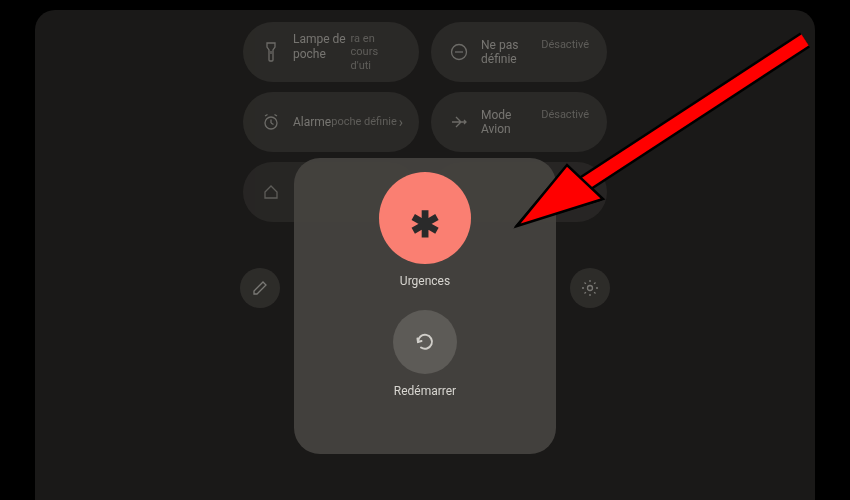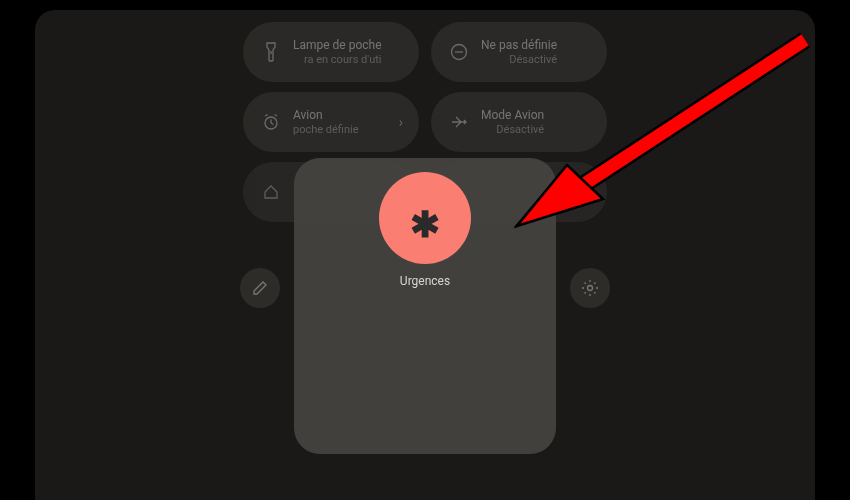--- a/index.html
+++ b/index.html
@@ -42,23 +42,23 @@
       display: flex;
       align-items: center;
       padding: 0 18px;
       gap: 12px;
       color: rgba(180,178,172,0.9);
       font-size: 12px;
       position: relative;
       opacity: 0.55;
     }
     .tile .icon { width: 20px; flex-shrink: 0; display:flex; align-items:center; justify-content:center; }
-    .tile .txt { display:flex; flex-direction:column; line-height:1.2; }
+    .tile .txt { display:flex; flex-direction:row; line-height:1.2; }
     .tile .title { font-size: 12px; color: rgba(200,198,192,0.95); }
-    .tile .sub { font-size: 11px; color: rgba(160,158,152,0.9); text-align: right; }
+    .tile .sub { font-size: 11px; color: rgba(160,158,152,0.9); }
     .tile .chev { position:absolute; right:16px; color: rgba(170,168,162,0.9); font-size:14px;}
     .row1 { top: 12px; }
     .row2 { top: 82px; }
     .row3 { top: 152px; }
     .tile.wide-hidden { width: 176px; } 
     .bottom-row {
       position:absolute;
       top: 258px;
       width:100%;
       display:flex;
@@ -166,21 +166,21 @@
       <span class="icon">
         <svg width="18" height="18" viewBox="0 0 18 18" fill="none" stroke="rgba(190,188,182,0.9)" stroke-width="1.3">
           <circle cx="9" cy="10" r="6"></circle>
             <line x1="9" y1="10" x2="9" y2="6.5"></line>
             <line x1="9" y1="10" x2="11.5" y2="11.5"></line>
           <line x1="3" y1="3" x2="5.5" y2="1.5"></line>
             <line x1="15" y1="3" x2="12.5" y2="1.5"></line>
         </svg>
       </span>
       <span class="txt">
-        <span class="title">Avion</span>
+        <span class="title">Alarme</span>
         <span class="sub">poche définie</span>
       </span>
       <span class="chev">›</span>
     </div>
     <div class="tile">
       <span class="icon">
         <svg width="18" height="18" viewBox="0 0 18 18" fill="none" stroke="rgba(190,188,182,0.9)" stroke-width="1.3">
           <path d="M2 9 L16 9 M11 9 L6 4 M11 9 L6 14 M14 7 L16 9 L14 11"></path>
         </svg>
       </span>
@@ -216,20 +216,31 @@
     </div>
   </div>
 
   <div class="power-modal">
     <div class="power-row">
       <div class="power-item">
         <div class="power-circle emergency">
           <span class="asterisk">✱</span>
         </div>
         <span>Urgences</span>
+      </div>
+    </div>
+    <div class="power-row power-row2">
+      <div class="power-item">
+        <div class="power-circle small">
+          <svg width="22" height="22" viewBox="0 0 22 22" fill="none" stroke="#d0cec9" stroke-width="2" stroke-linecap="round">
+            <path d="M4 11 A7 7 0 1 1 7 16.5"></path>
+            <polyline points="3.5,7.5 4,11 7.5,10"></polyline>
+          </svg>
+        </div>
+        <span>Redémarrer</span>
       </div>
     </div>
   </div>
 
   <svg class="arrow-svg" width="320" height="220" viewBox="0 0 320 220">
     <defs></defs>
     <line x1="300" y1="20" x2="55" y2="180" stroke="#ff0000" stroke-width="14"></line>
     <polygon points="12,205 95,180 60,148" fill="#ff0000" stroke="#000" stroke-width="2"></polygon>
     <line x1="300" y1="20" x2="58" y2="178" stroke="#ff0000" stroke-width="12"></line>
     <line x1="300" y1="20" x2="57" y2="178" stroke="none"></line>

